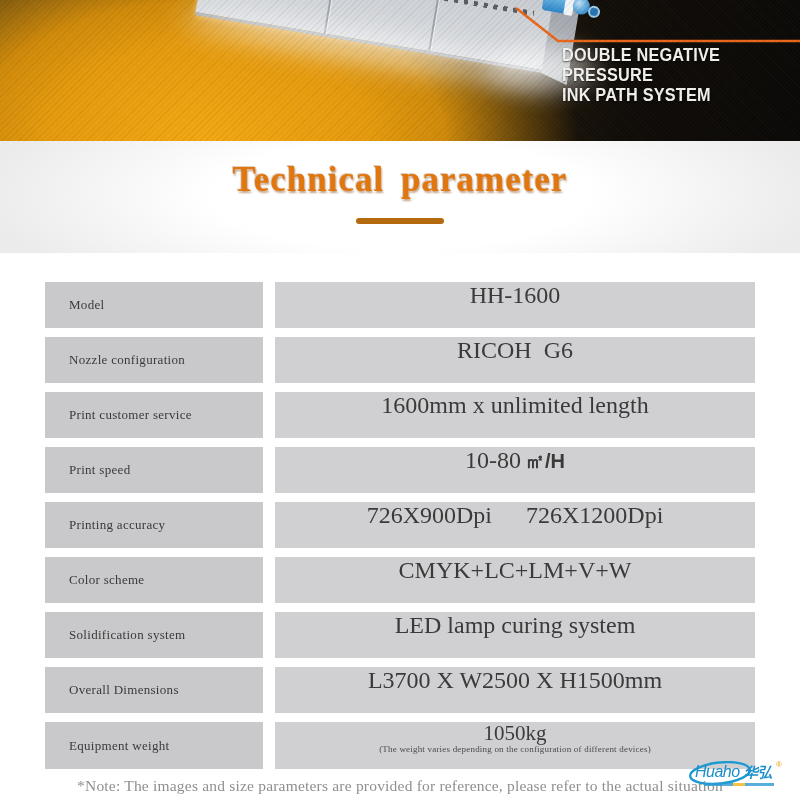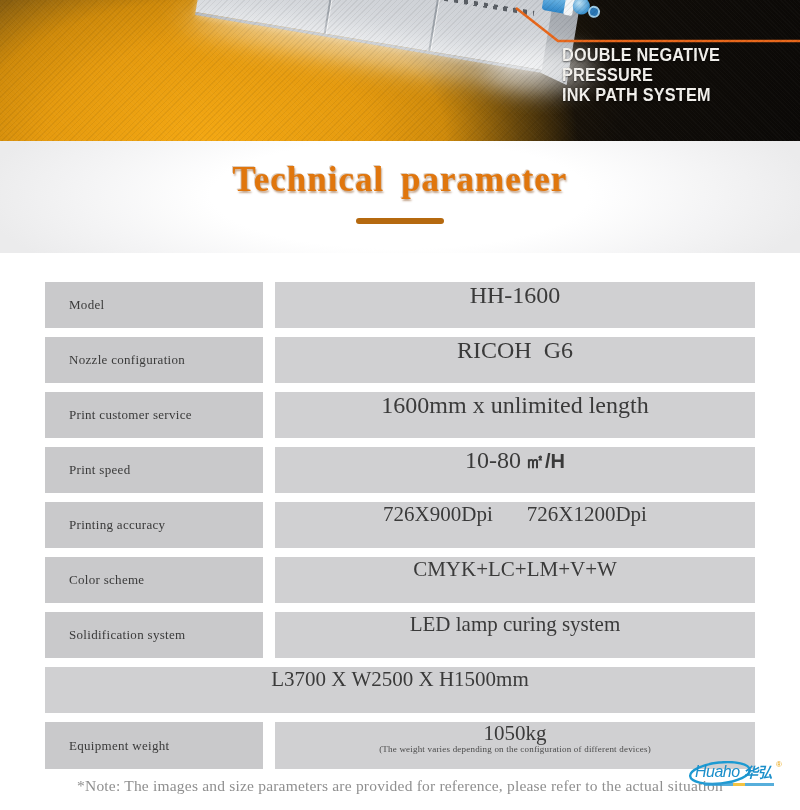--- a/index.html
+++ b/index.html
@@ -87,21 +87,21 @@
     width:218px; margin-right:12px; background:#c9c9cb;
     display:flex; align-items:center; padding-left:24px;
     font-size:13px; color:#3a3a3a; letter-spacing:0.3px;
   }
   .cell-value {
     flex:1; background:#d0d0d2; color:#3a3a3a;
     display:flex; flex-direction:column; align-items:center; justify-content:flex-start;
   }
   .value-main { white-space:pre; }
   .size-large .value-main { font-size:24px; }
-  .size-medium .value-main { font-size:21px; }
+  .size-medium .value-main { font-size:24px; }
   .value-unit { font-family:"Liberation Sans", sans-serif; font-weight:bold; font-size:20px; margin-left:4px; }
   .value-second { margin-left:34px; }
   .row-weight .value-main { font-size:21px; line-height:22px; }
   .value-subnote { font-size:9px; line-height:11px; color:#4a4a4a; letter-spacing:0.2px; }
 
   
   .footer-note {
     width:710px; margin:8px auto 0 auto; text-align:center;
     font-size:15.5px; color:#8f8f8f; letter-spacing:0.2px;
   }
@@ -190,20 +190,21 @@
           <div><span class="value-main">CMYK+LC+LM+V+W</span></div>
         </div>
       </div>
       <div class="row size-medium">
         <div class="cell-label">Solidification system</div>
         <div class="cell-value">
           <div><span class="value-main">LED lamp curing system</span></div>
         </div>
       </div>
       <div class="row size-medium">
+        <div class="cell-label">Overall Dimensions</div>
         <div class="cell-value">
           <div><span class="value-main">L3700 X W2500 X H1500mm</span></div>
         </div>
       </div>
       <div class="row size-medium row-weight">
         <div class="cell-label">Equipment weight</div>
         <div class="cell-value">
           <div><span class="value-main">1050kg</span></div>
           <div class="value-subnote">(The weight varies depending on the configuration of different devices)</div>
         </div>

